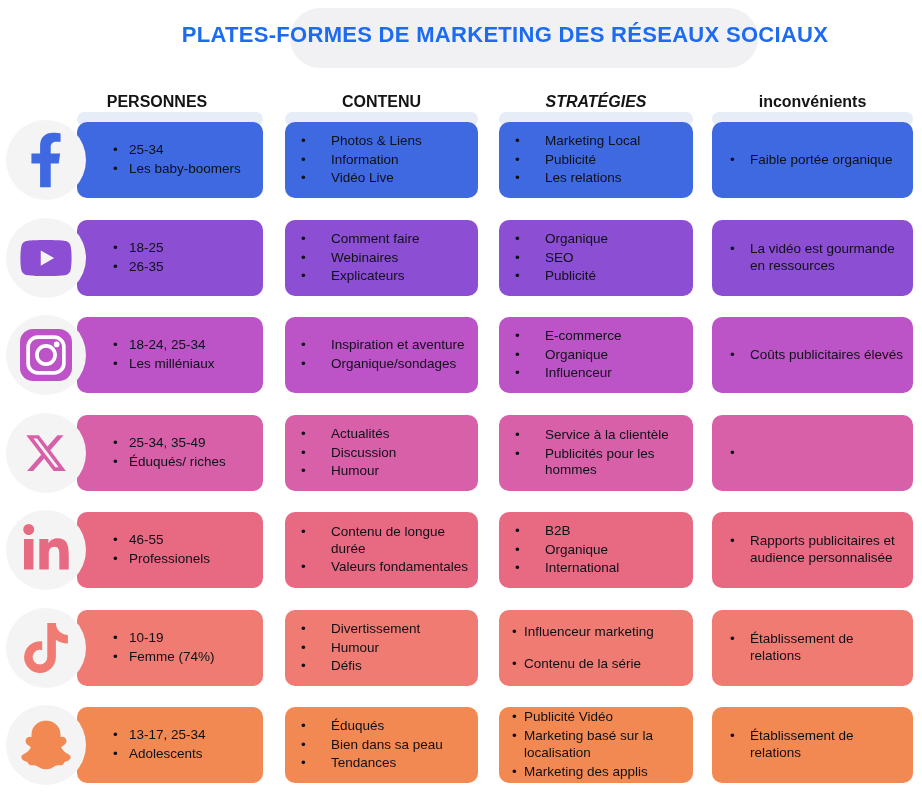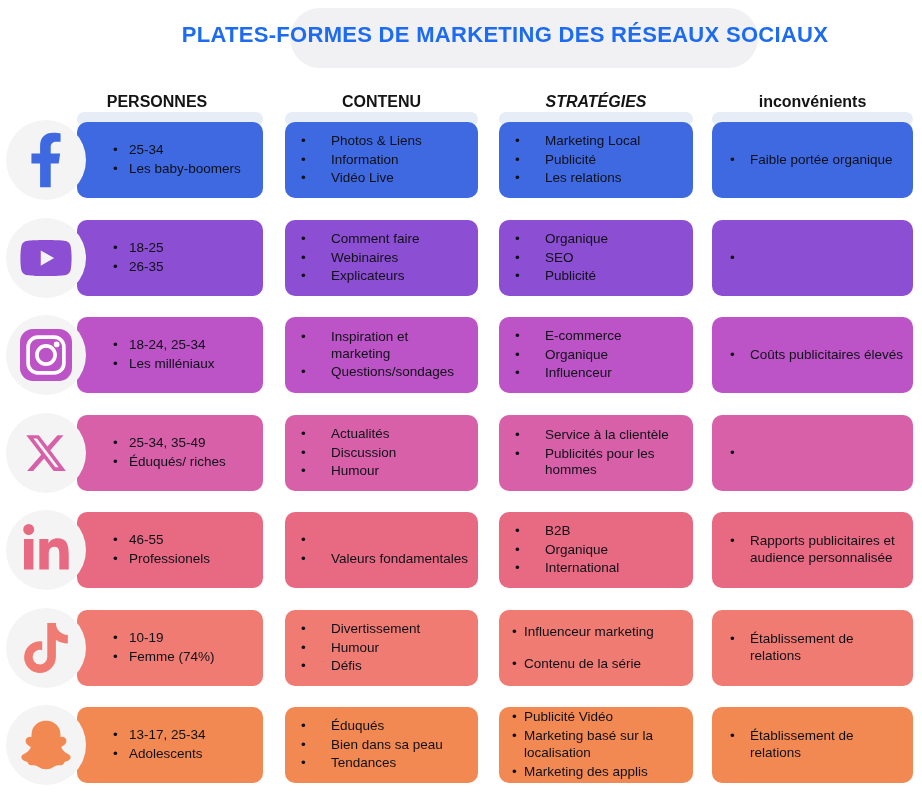--- a/index.html
+++ b/index.html
@@ -182,20 +182,21 @@
           <li>
             <span class="dot">•</span>
             <span class="txt">Publicité</span>
           </li>
         </ul>
     </div>
     <div class="card drawback" style="background: rgb(140, 78, 210);">
       <ul class="list">
           <li>
             <span class="dot">•</span>
+            <span class="txt">La vidéo est gourmande en ressources</span>
           </li>
         </ul>
     </div>
   </div>
 
   <div class="row" style="top:315px;">
     <div class="badge" style="background: rgb(245, 244, 244);">
       <span style="color: rgb(188, 83, 198);">
         <svg width="52" height="52" viewBox="0 0 48 48">
             <rect width="48" height="48" rx="12" fill="currentColor"></rect>
@@ -214,25 +215,25 @@
           <li>
             <span class="dot">•</span>
             <span class="txt">Les milléniaux</span>
           </li>
         </ul>
     </div>
     <div class="card content" style="background: rgb(188, 83, 198);">
       <ul class="list">
           <li>
             <span class="dot">•</span>
-            <span class="txt">Inspiration et marketing</span>
-          </li>
-          <li>
-            <span class="dot">•</span>
-            <span class="txt">Questions/sondages</span>
+            <span class="txt">Inspiration et aventure</span>
+          </li>
+          <li>
+            <span class="dot">•</span>
+            <span class="txt">Organique/sondages</span>
           </li>
         </ul>
     </div>
     <div class="card strategy" style="background: rgb(188, 83, 198);">
       <ul class="list">
           <li>
             <span class="dot">•</span>
             <span class="txt">E-commerce</span>
           </li>
           <li>
@@ -329,20 +330,21 @@
           <li>
             <span class="dot">•</span>
             <span class="txt">Professionels</span>
           </li>
         </ul>
     </div>
     <div class="card content" style="background: rgb(231, 106, 130);">
       <ul class="list">
           <li>
             <span class="dot">•</span>
+            <span class="txt">Contenu de longue durée</span>
           </li>
           <li>
             <span class="dot">•</span>
             <span class="txt">Valeurs fondamentales</span>
           </li>
         </ul>
     </div>
     <div class="card strategy" style="background: rgb(231, 106, 130);">
       <ul class="list">
           <li>

